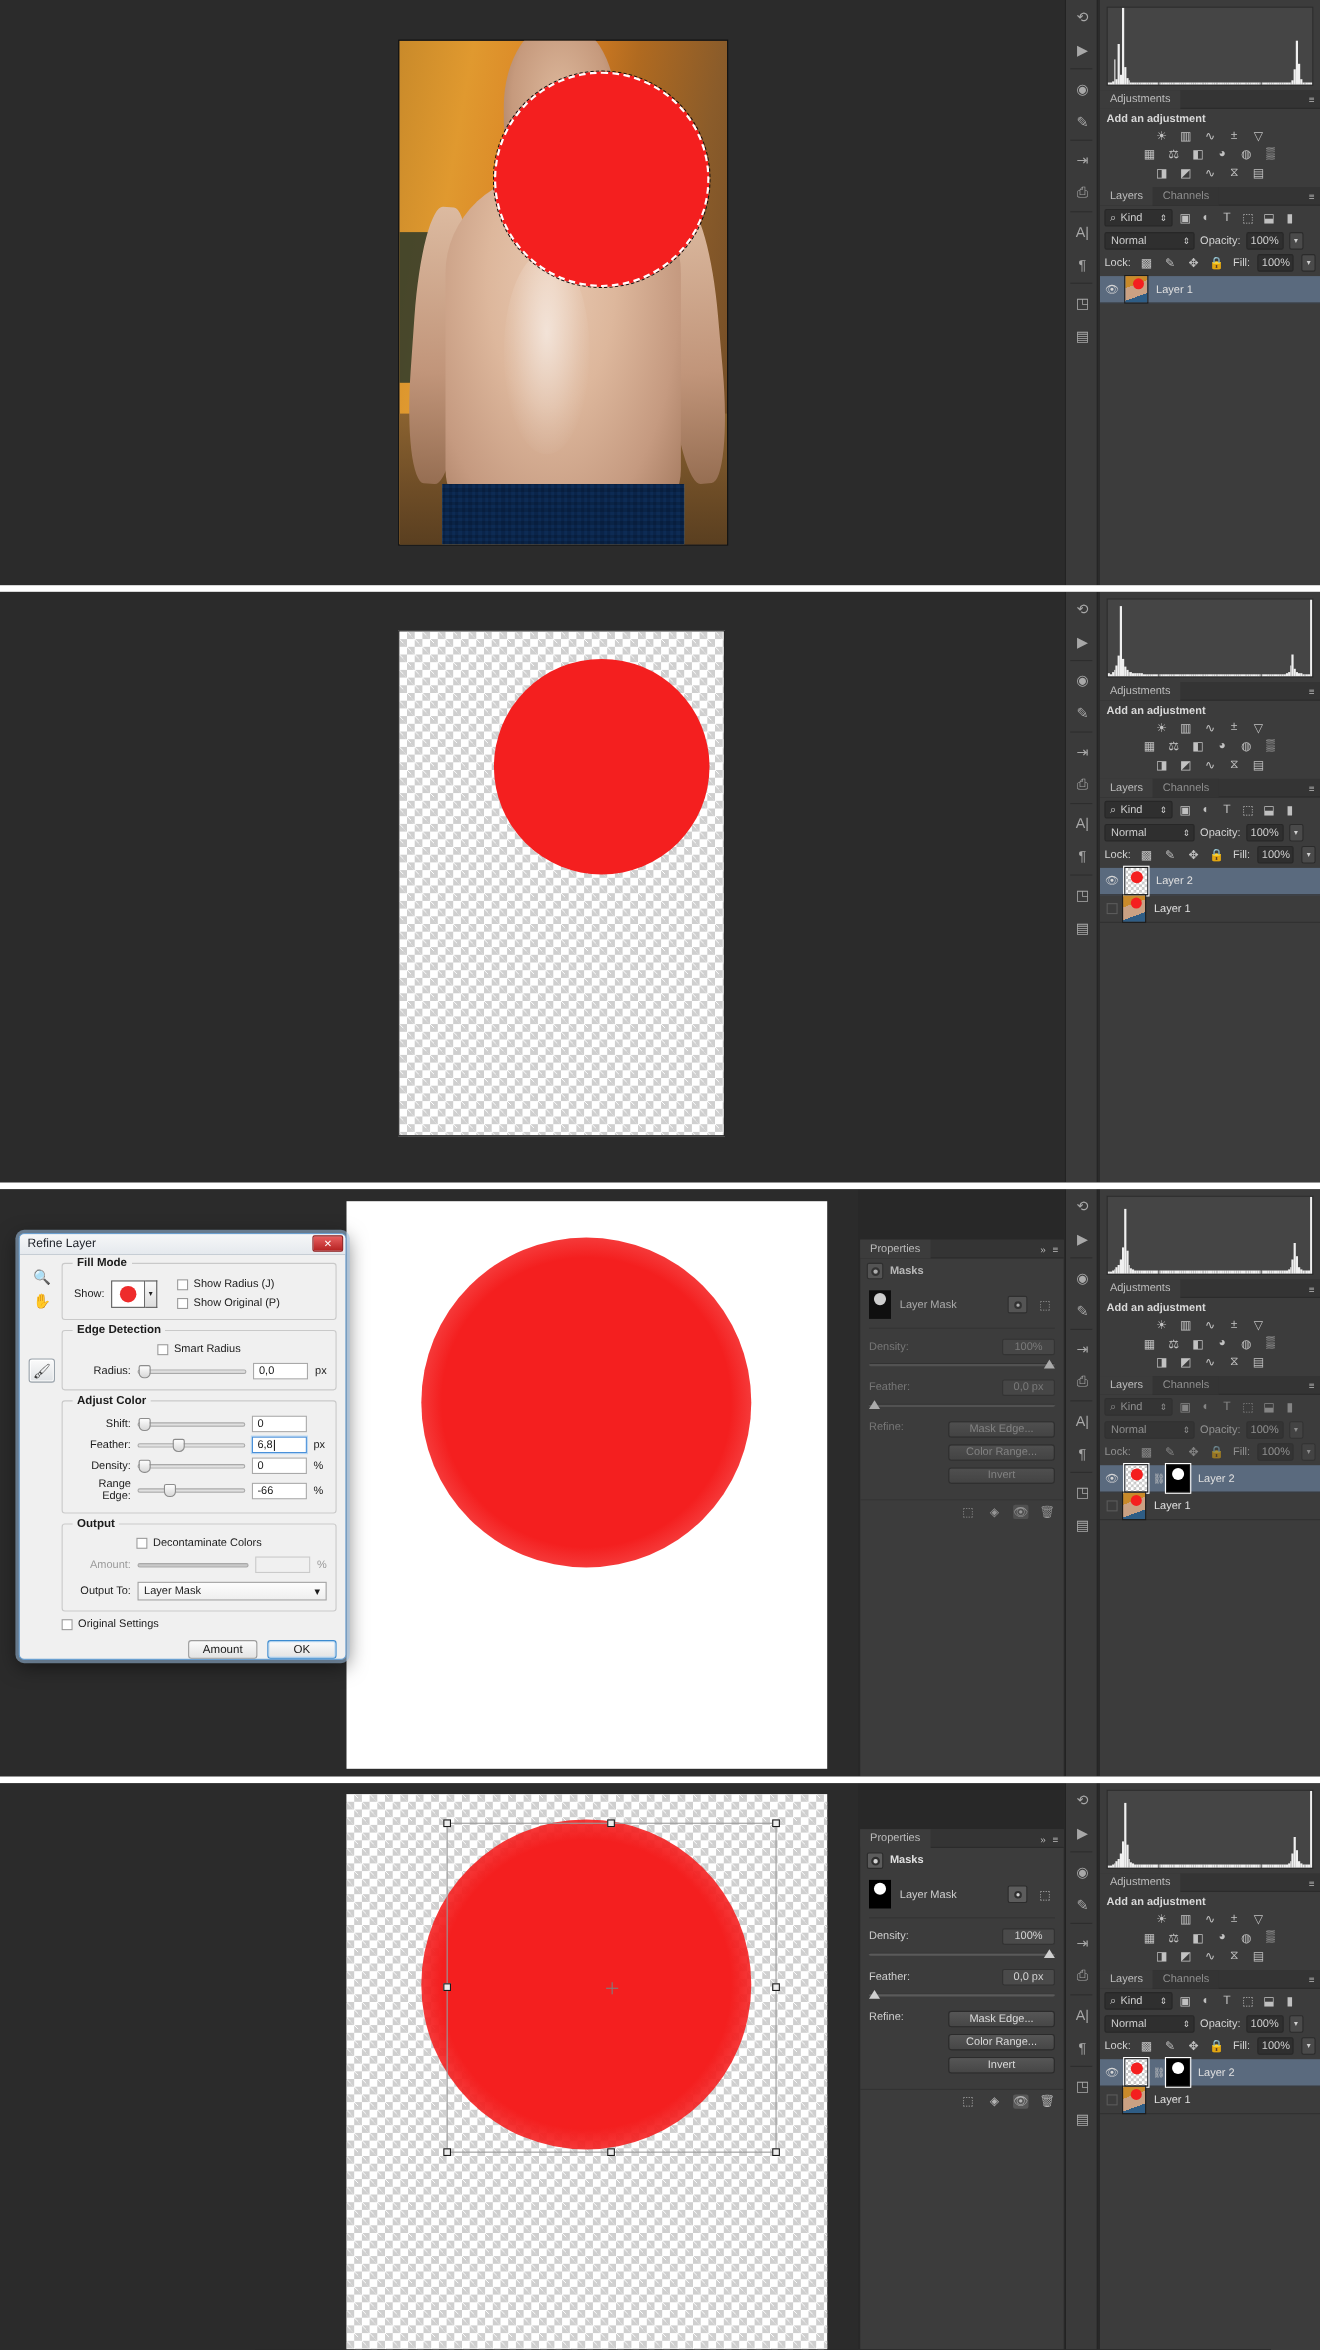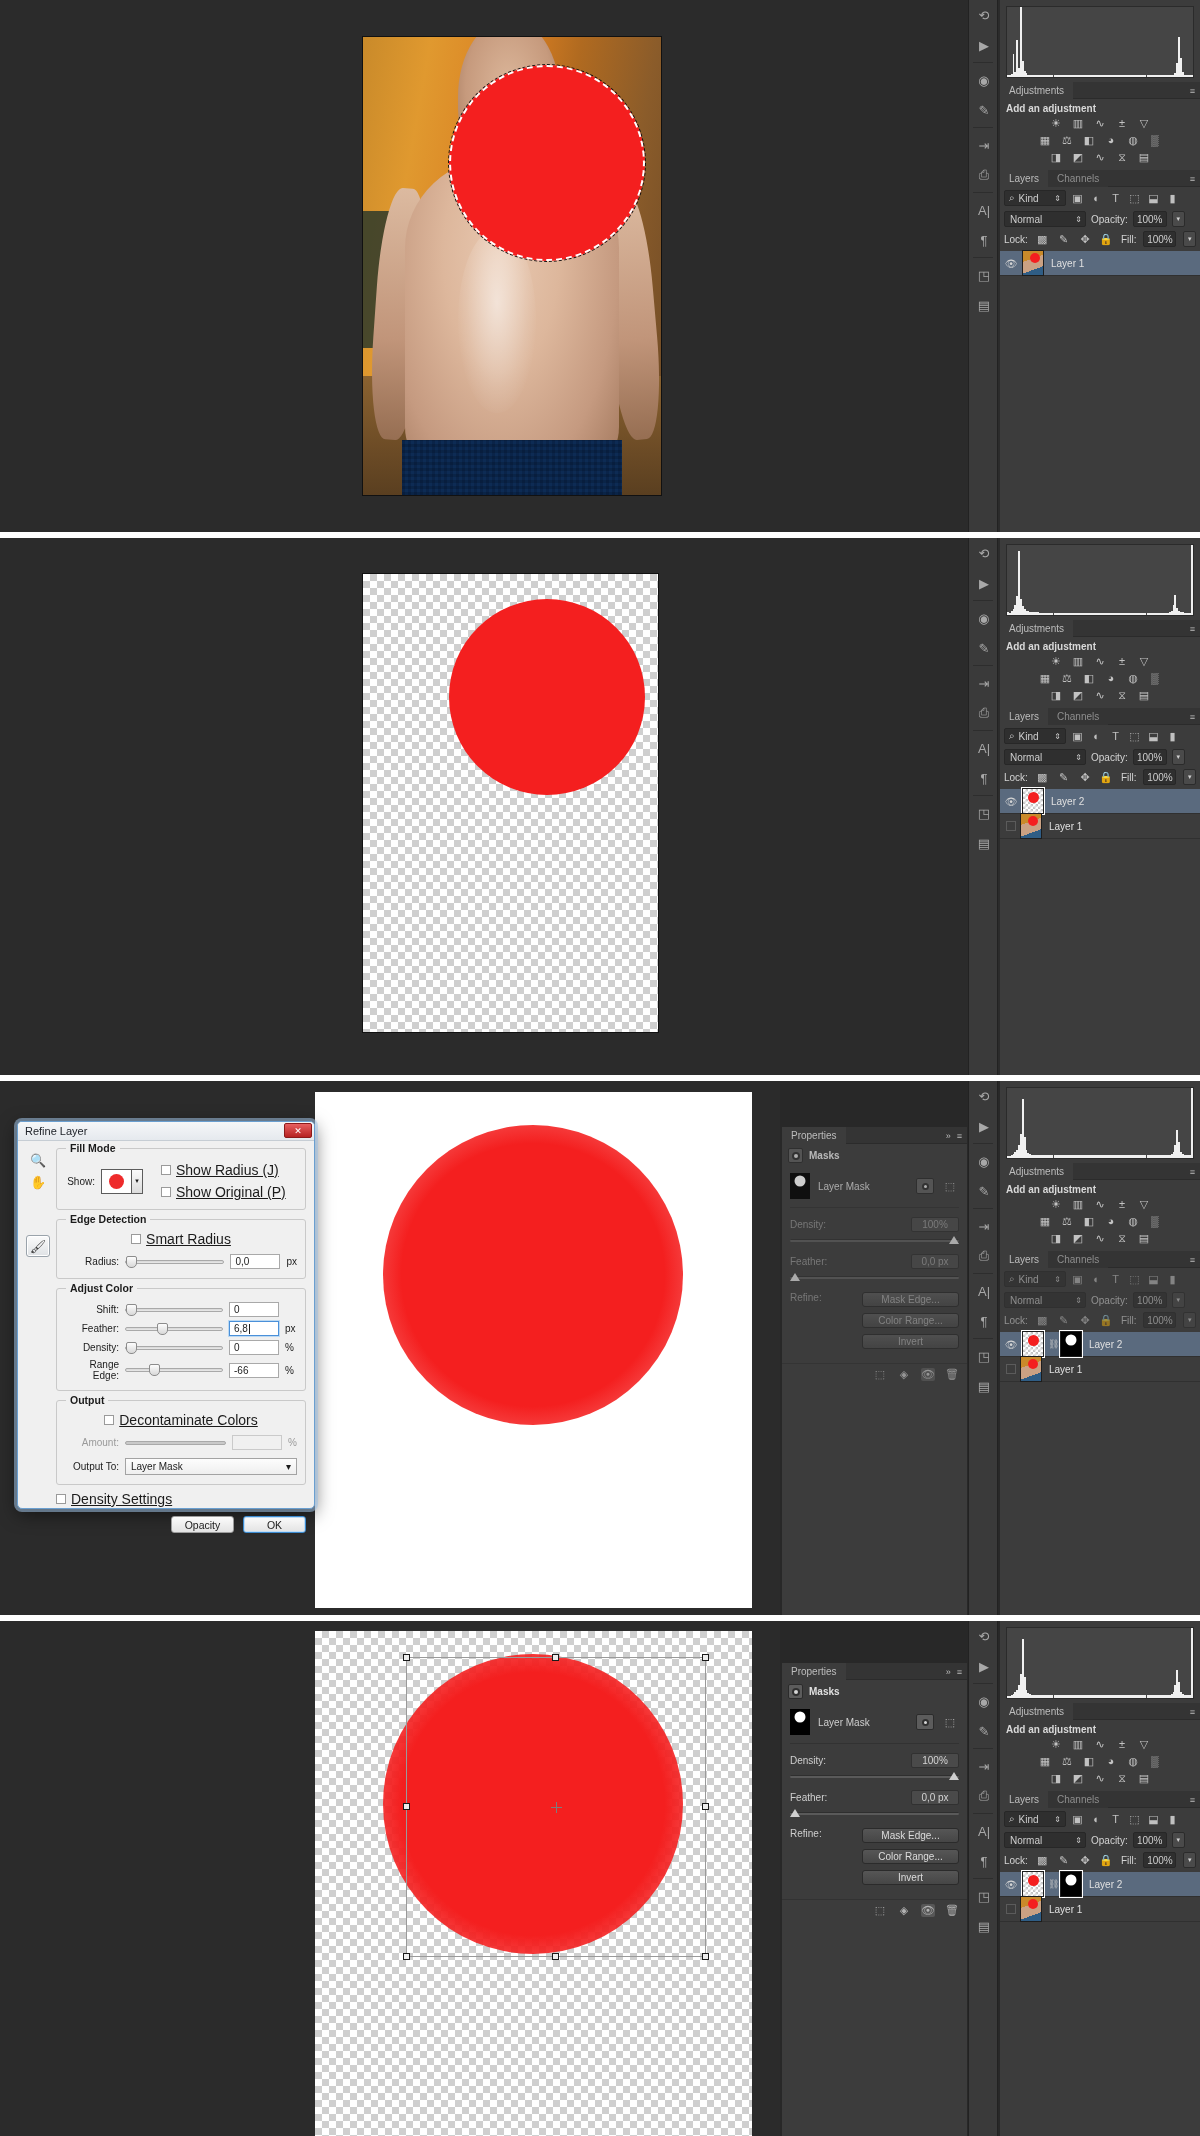--- a/index.html
+++ b/index.html
@@ -207,21 +207,21 @@
   .glbl { font-size:10px; text-align:right; color:#1b1b1b; }
   .glbl.dim { color:#9a9a9a; }
   .trk { height:4px; background:linear-gradient(#d6d6d6,#eaeaea); border:1px solid #a9a9a9; border-radius:3px; position:relative; }
   .knb { position:absolute; top:-5px; width:11px; height:12px; background:linear-gradient(#fdfdfd,#d8d8d8); border:1px solid #8c8c8c; border-radius:2px 2px 5px 5px; }
   .fld { background:#fff; border:1px solid #a9a9a9; height:15px; display:flex; align-items:center; padding:0 4px; font-size:10px; color:#1b1b1b; }
   .fld.focus { border:1px solid #4a90d9; box-shadow:0 0 0 1px #bcd9f2; }
   .fld.dim { background:#f0f0f0; border:1px solid #cacaca; color:#9a9a9a; }
   .unit { font-size:10px; color:#1b1b1b; }
   .unit.dim { color:#9a9a9a; }
   .cbx { width:10px; height:10px; background:#fff; border:1px solid #9a9a9a; flex:none; }
-  .cbl { font-size:14px; color:#1b1b1b;text-decoration:underline; }
+  .cbl { font-size:10px; color:#1b1b1b; }
   .viewthumb {
     width:31px; height:25px; background:#fff; border:1px solid #5c5c5c;
     display:flex; align-items:center; justify-content:center;
   }
   .viewthumb .vd { width:15px; height:15px; border-radius:50%; background:#ee2b2b; }
   .viewdrop {
     width:11px; height:25px; background:linear-gradient(#fafafa,#dcdcdc);
     border:1px solid #5c5c5c; border-left:none; display:flex; align-items:center; justify-content:center; font-size:7px;
   }
   .ddl {
@@ -1081,25 +1081,25 @@
           <div class="glbl" style="width:54px;">Output To:</div>
           <div class="ddl" style="flex:1;">
             <span>Layer Mask</span>
             <span>▾</span>
           </div>
         </div>
       </div>
 
       <div style="display:flex; align-items:center; gap:5px; margin-top:-3px;">
         <div class="cbx"></div>
-        <div class="cbl">Density Settings</div>
+        <div class="cbl">Original Settings</div>
       </div>
 
       <div style="display:flex; justify-content:flex-end; gap:9px; margin-top:9px;">
-        <div class="dbtn">Opacity</div>
+        <div class="dbtn">Amount</div>
         <div class="dbtn primary">OK</div>
       </div>
     </div>
   </div>
 </div>
 
 <div class="divider" style="top:1615px;"></div>
 
 <div class="panel" style="top:1621px; height:515px;">
   <div class="canvas-area" style="left:0; top:0; width:780px; height:515px;">

